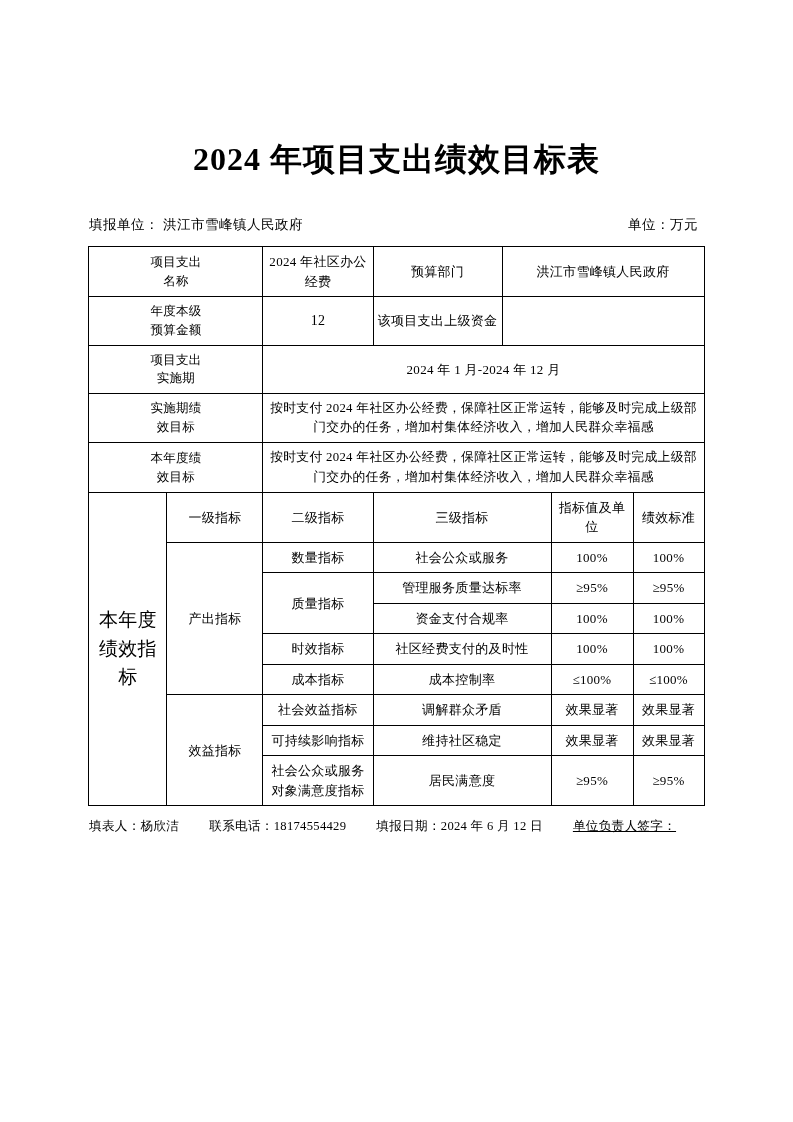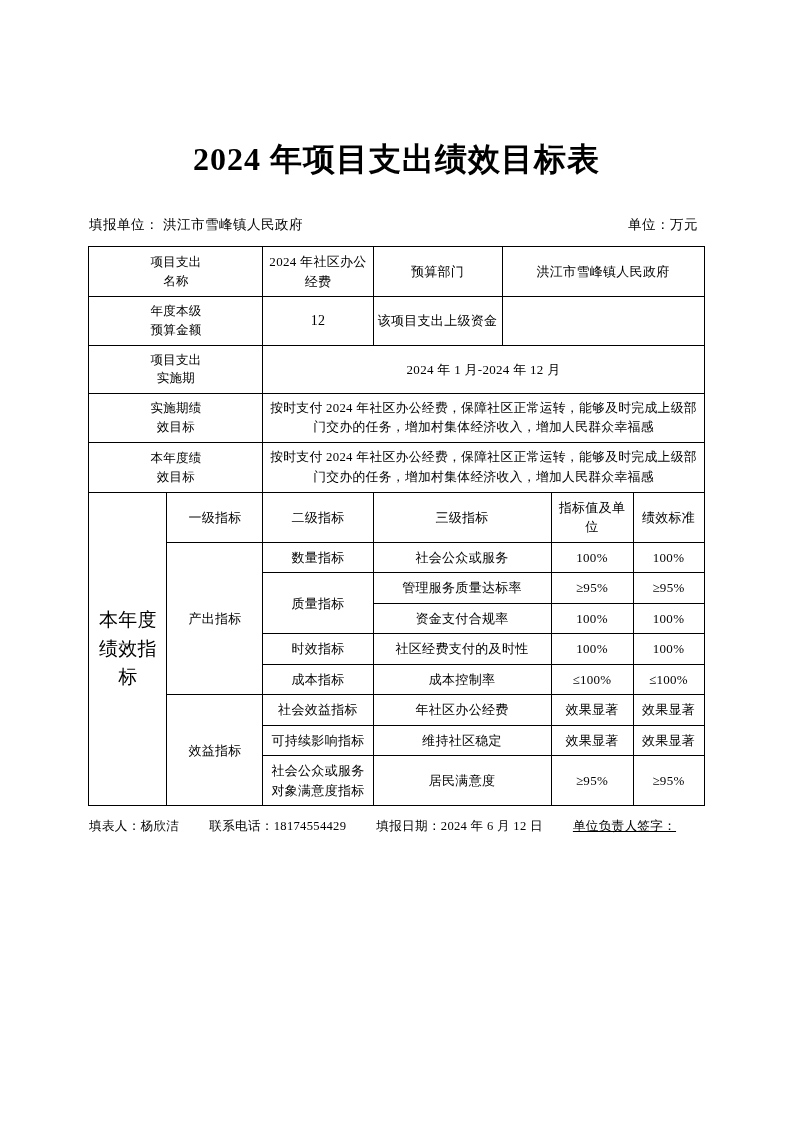--- a/index.html
+++ b/index.html
@@ -218,21 +218,21 @@
       <tr>
         <td colspan="2">成本指标</td>
         <td colspan="2">成本控制率</td>
         <td>≤100%</td>
         <td>≤100%</td>
       </tr>
 
       <tr>
         <td rowspan="3">效益指标</td>
         <td colspan="2">社会效益指标</td>
-        <td colspan="2">年社区办公经费</td>
+        <td colspan="2">调解群众矛盾</td>
         <td>效果显著</td>
         <td>效果显著</td>
       </tr>
 
       <tr>
         <td colspan="2">可持续影响指标</td>
         <td colspan="2">维持社区稳定</td>
         <td>效果显著</td>
         <td>效果显著</td>
       </tr>

